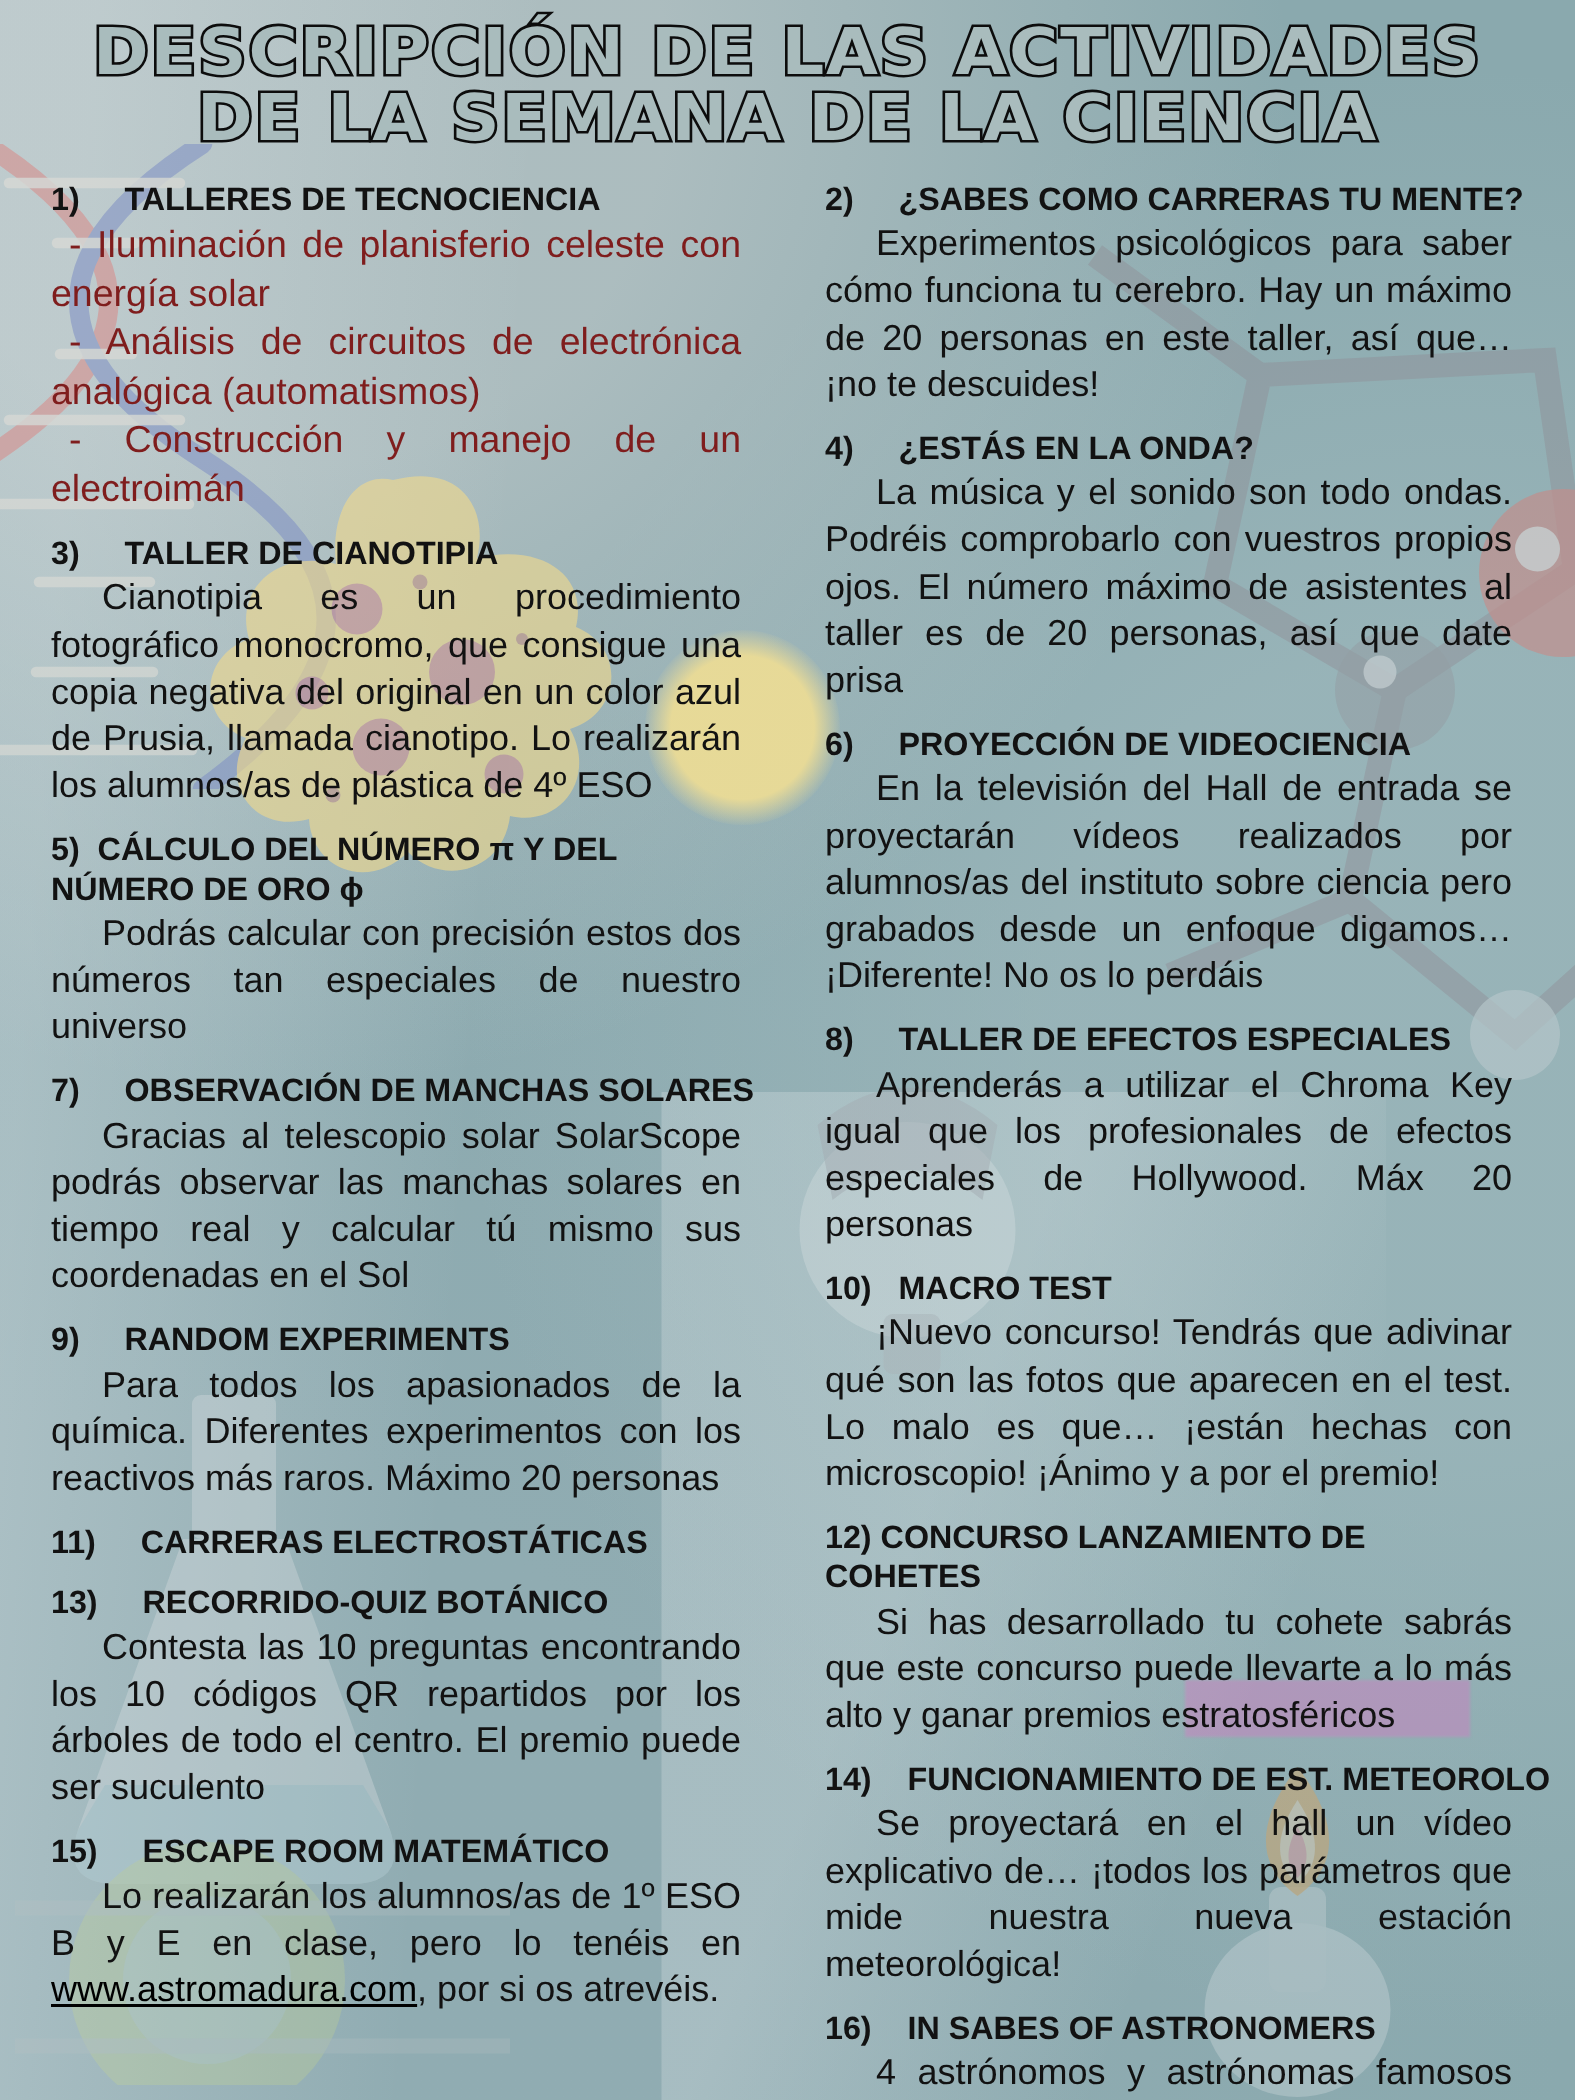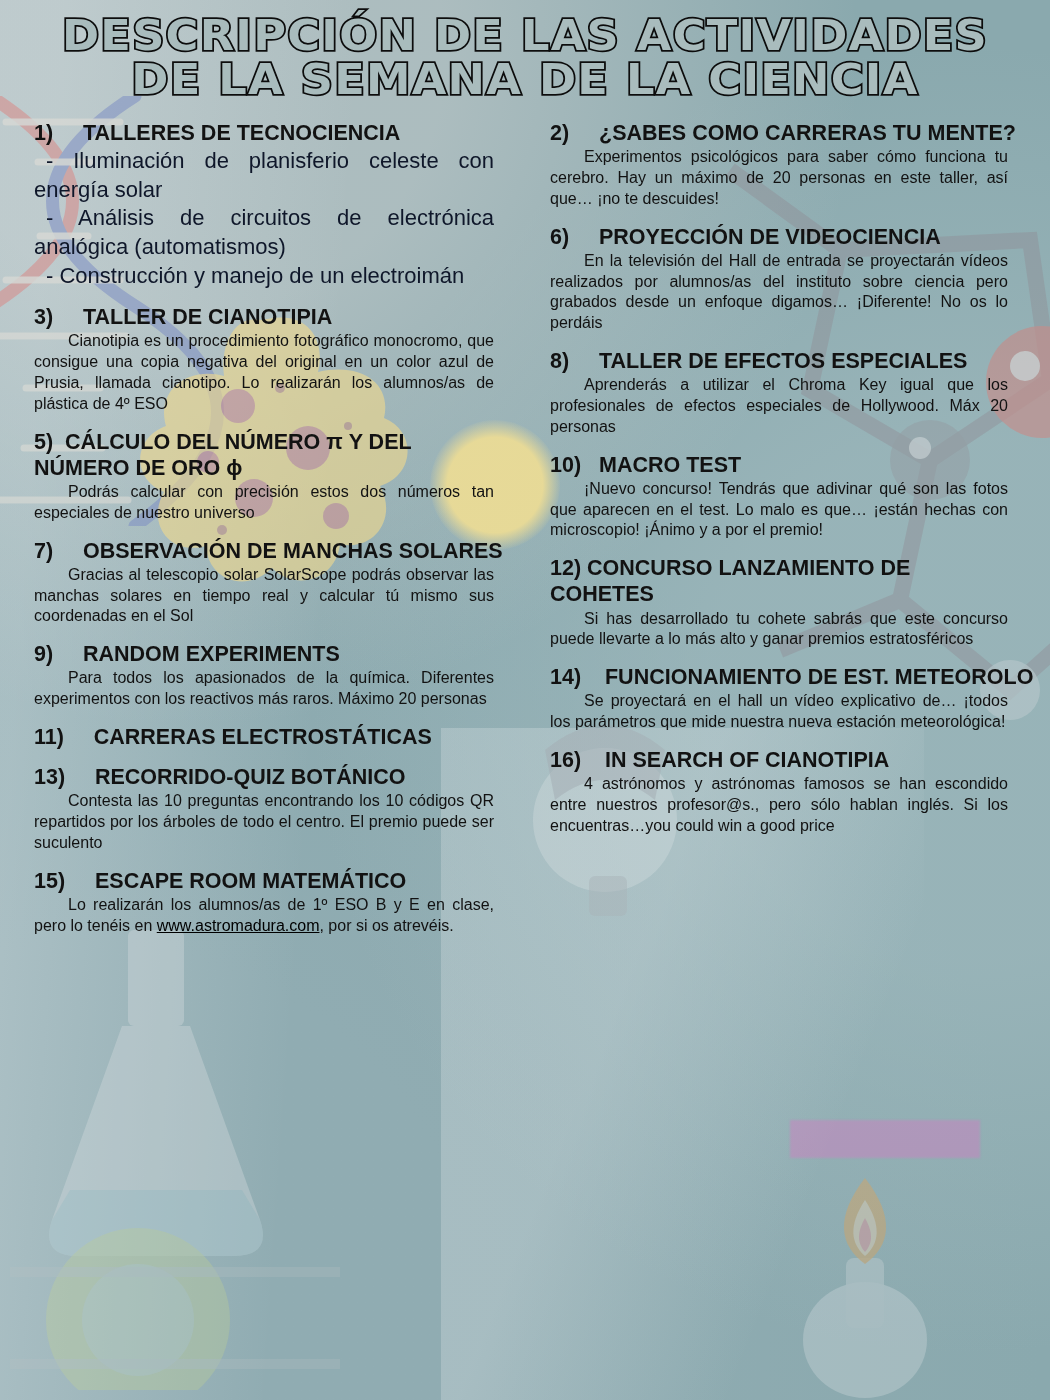--- a/index.html
+++ b/index.html
@@ -122,33 +122,33 @@
     font-weight: 700;
     font-size: 21.5px;
     color: #121212;
     line-height: 1.22;
     margin-bottom: 1px;
     white-space: pre;
   }
   .item-head.tight { white-space: normal; }
 
   .item-body {
-    font-size: 16px;
+    font-size: 24px;
     color: #121212;
     line-height: 1.30;
     text-align: justify;
     text-justify: inter-word;
     text-indent: 34px;
     margin: 0;
   }
   .item-body.noindent { text-indent: 0; }
 
   .dash-list {
-    font-size: 22px;
-    color: #0f172a;
+    font-size: 25px;
+    color: #7f1d1d;
     line-height: 1.30;
     text-align: justify;
     text-justify: inter-word;
     margin: 0;
   }
   .dash-list p { margin: 0; text-indent: 12px; }
 
   .link {
     color: #000000;
     text-decoration: underline;
@@ -306,20 +306,24 @@
 
     </div>
 
     <div class="col col-right">
 
       <div class="item">
         <div class="item-head"><span>2)</span>     <span>¿SABES COMO CARRERAS TU MENTE?</span></div>
         <p class="item-body">Experimentos psicológicos para saber cómo funciona tu cerebro. Hay un máximo de 20 personas en este taller, así que… ¡no te descuides!</p>
       </div>
 
+      <div class="item">
+        <div class="item-head"><span>4)</span>     <span>¿ESTÁS EN LA ONDA?</span></div>
+        <p class="item-body">La música y el sonido son todo ondas. Podréis comprobarlo con vuestros propios ojos. El número máximo de asistentes al taller es de 20 personas, así que date prisa</p>
+      </div>
 
       <div class="item">
         <div class="item-head"><span>6)</span>     <span>PROYECCIÓN DE VIDEOCIENCIA</span></div>
         <p class="item-body">En la televisión del Hall de entrada se proyectarán vídeos realizados por alumnos/as del instituto sobre ciencia pero grabados desde un enfoque digamos… ¡Diferente! No os lo perdáis</p>
       </div>
 
       <div class="item">
         <div class="item-head"><span>8)</span>     <span>TALLER DE EFECTOS ESPECIALES</span></div>
         <p class="item-body">Aprenderás a utilizar el Chroma Key igual que los profesionales de efectos especiales de  Hollywood. Máx 20 personas</p>
       </div>
@@ -333,20 +337,20 @@
         <div class="item-head tight"><span>12)</span>&nbsp;<span>CONCURSO LANZAMIENTO DE COHETES</span></div>
         <p class="item-body">Si has desarrollado tu cohete sabrás que este concurso puede llevarte a lo más alto y ganar premios estratosféricos</p>
       </div>
 
       <div class="item">
         <div class="item-head"><span>14)</span>    <span>FUNCIONAMIENTO DE EST. METEOROLO</span></div>
         <p class="item-body">Se proyectará en el hall un vídeo explicativo de… ¡todos los parámetros que mide nuestra nueva estación meteorológica!</p>
       </div>
 
       <div class="item">
-        <div class="item-head"><span>16)</span>    <span>IN SEARCH OF CIANOTIPIA</span></div>
+        <div class="item-head"><span>16)</span>    <span>IN SABES OF ASTRONOMERS</span></div>
         <p class="item-body">4 astrónomos y astrónomas famosos se han escondido entre nuestros profesor@s., pero sólo hablan inglés. Si los encuentras…you could win a good  price</p>
       </div>
 
     </div>
   </div>
 
 </div>
 
 </body></html>

